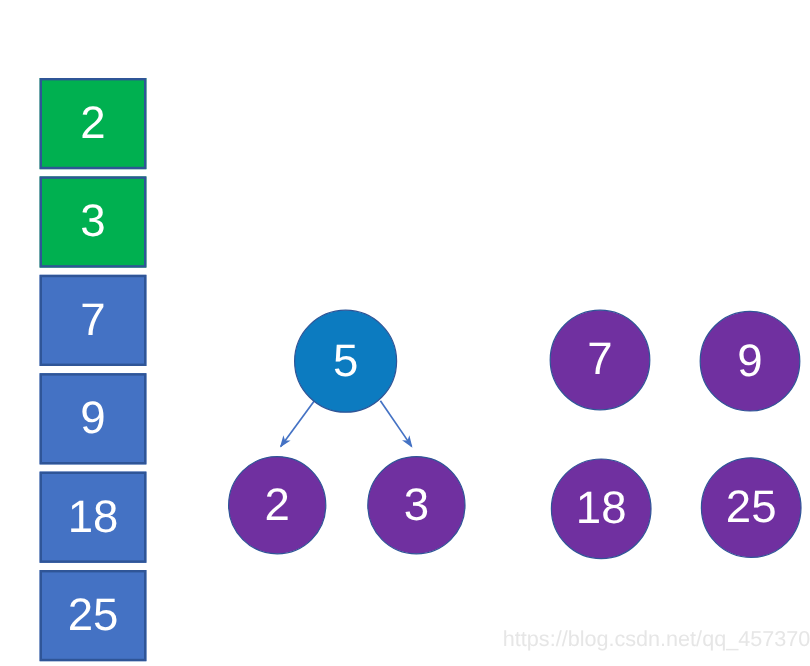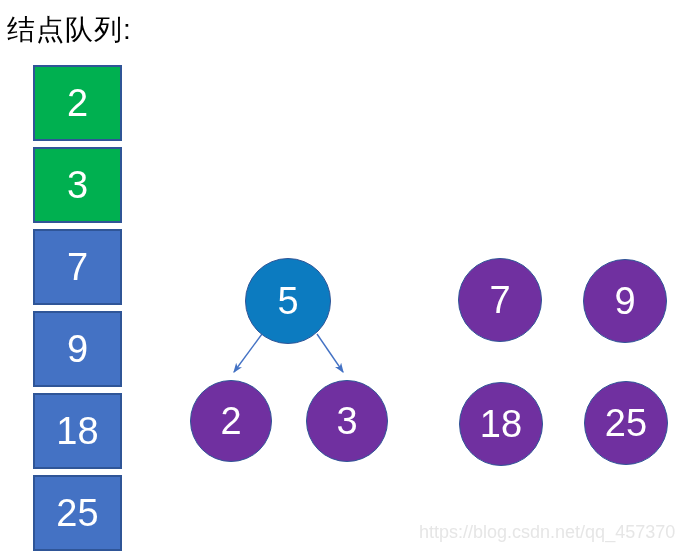--- a/index.html
+++ b/index.html
@@ -73,21 +73,20 @@
     font-size: 18px;
     color: var(--watermark-gray, #E6E6E6);
     white-space: nowrap;
   }
 </style>
 </head>
 <body>
 
 <div class="canvas">
 
-  <div class="title">结点队列:</div>
 
   <div class="queue">
     <div class="qitem green">2</div>
     <div class="qitem green">3</div>
     <div class="qitem blue">7</div>
     <div class="qitem blue">9</div>
     <div class="qitem blue">18</div>
     <div class="qitem blue">25</div>
   </div>
 

